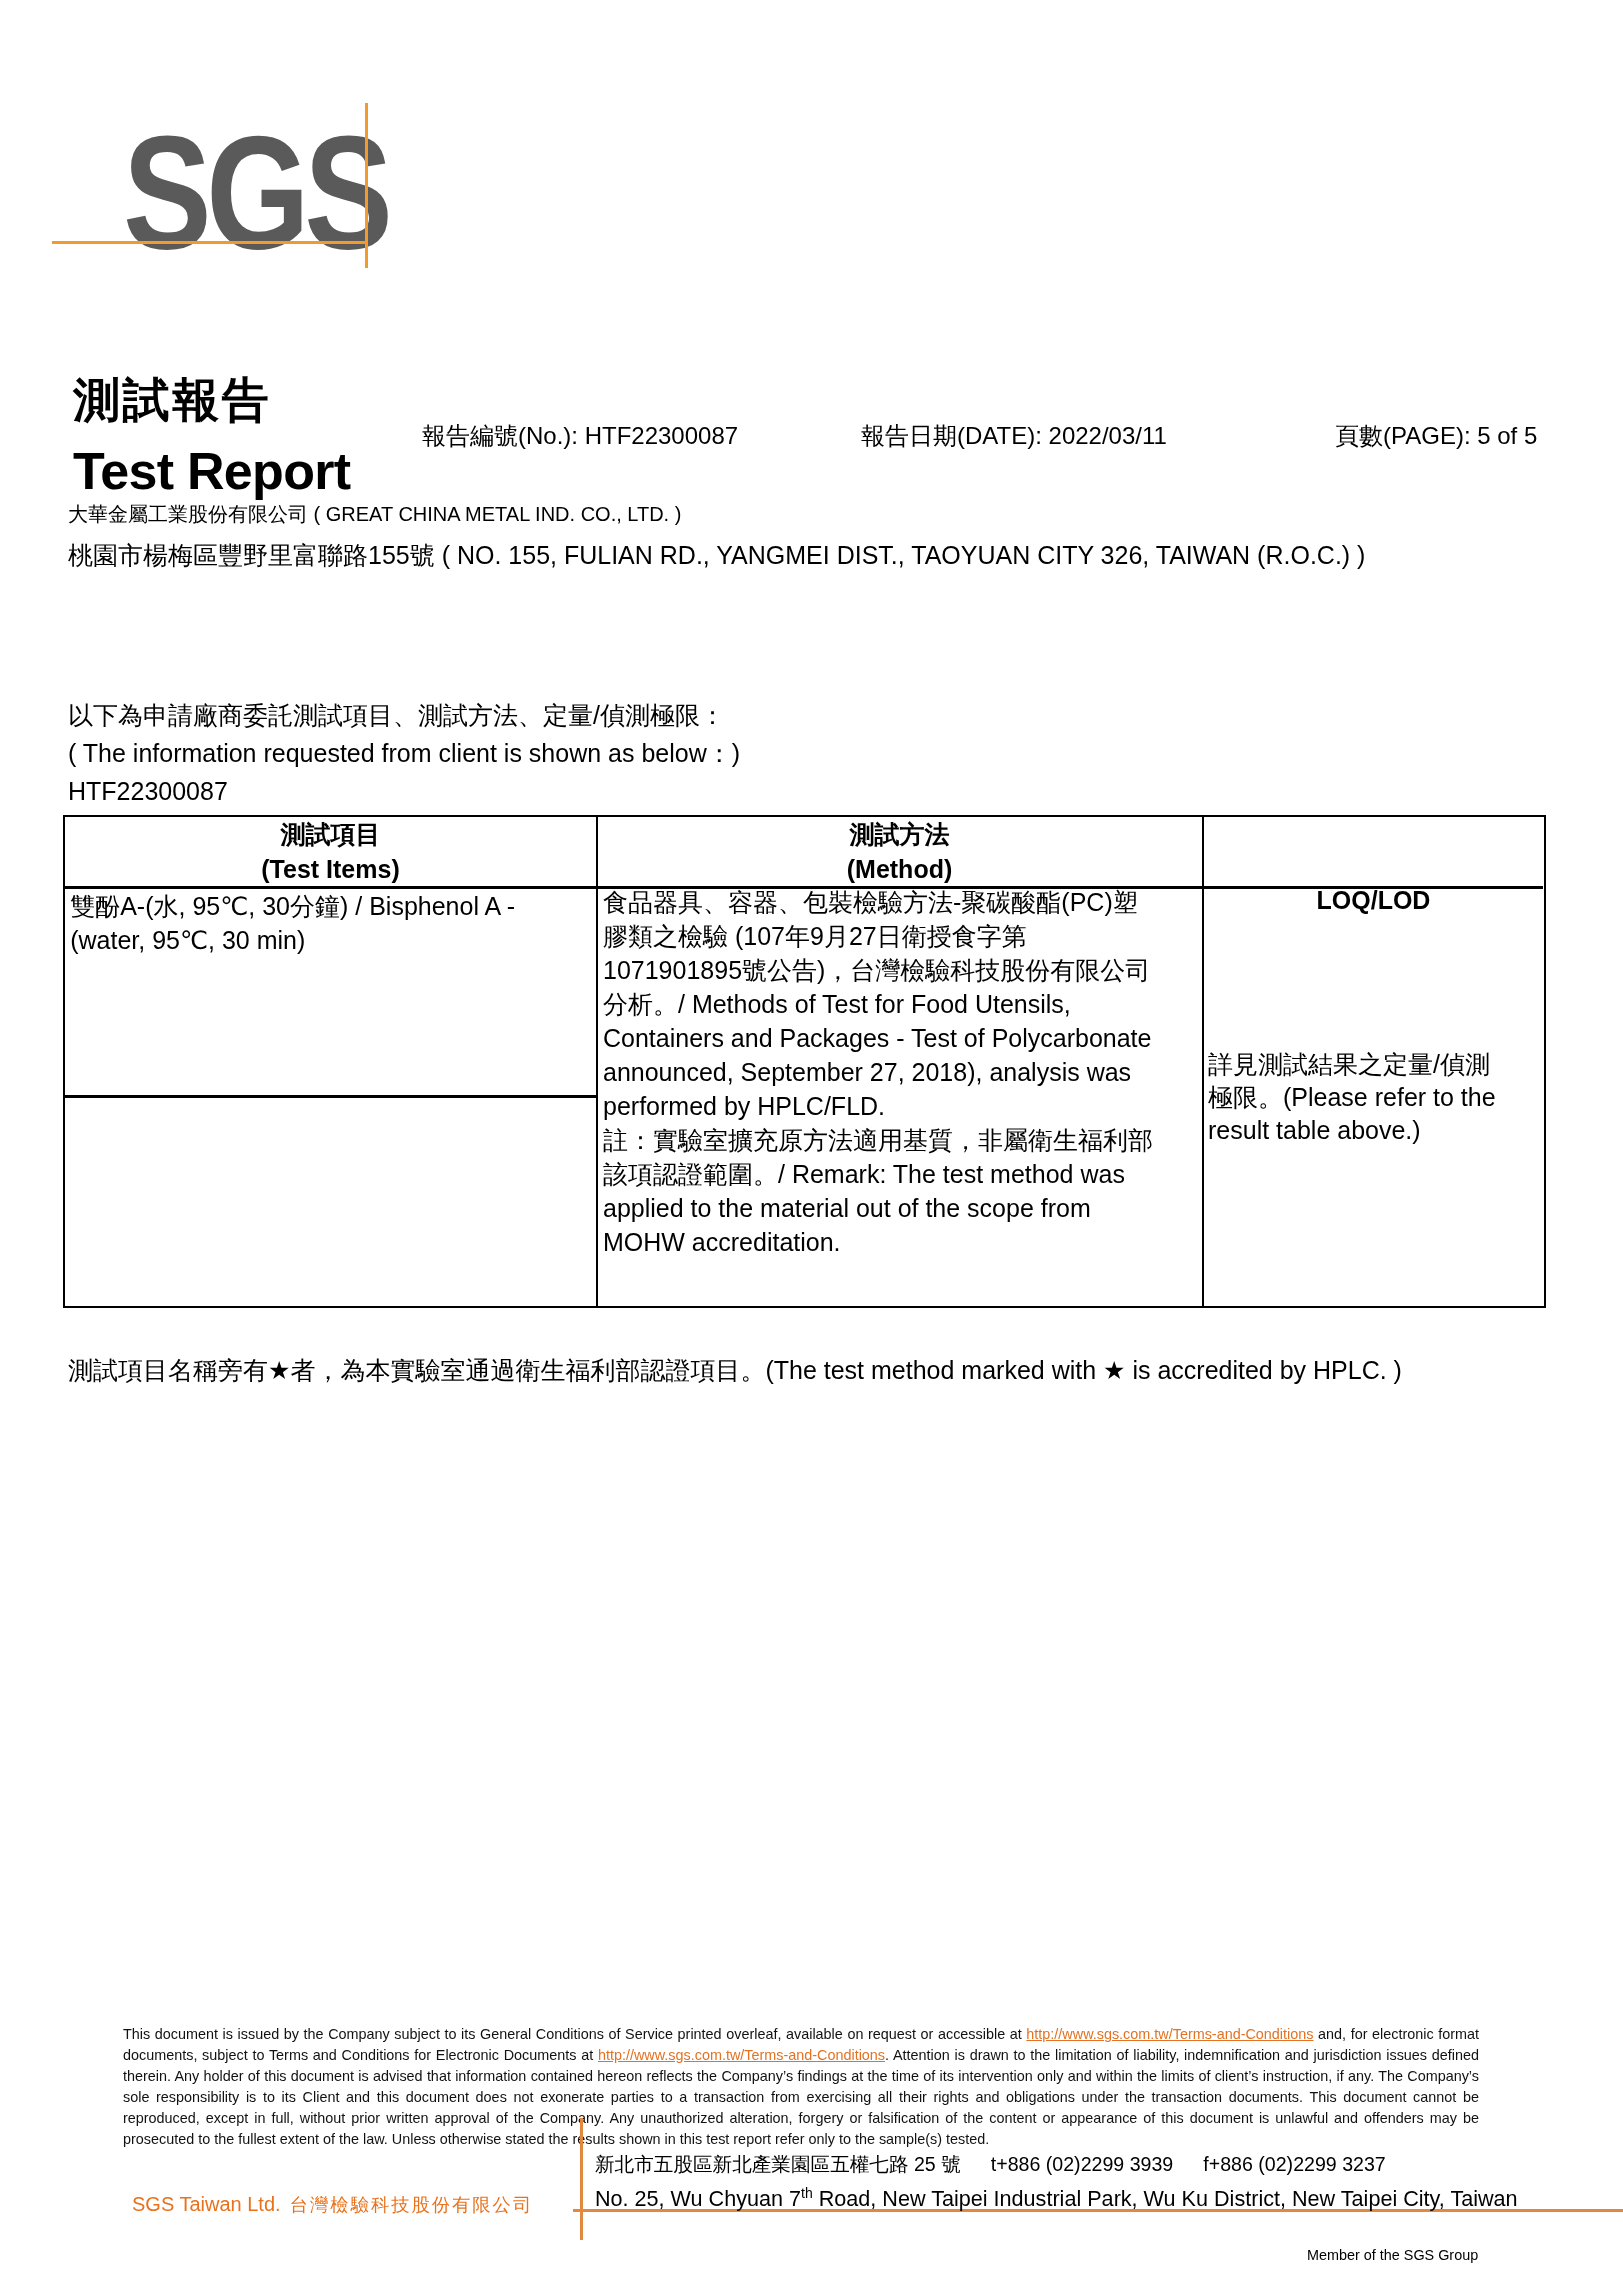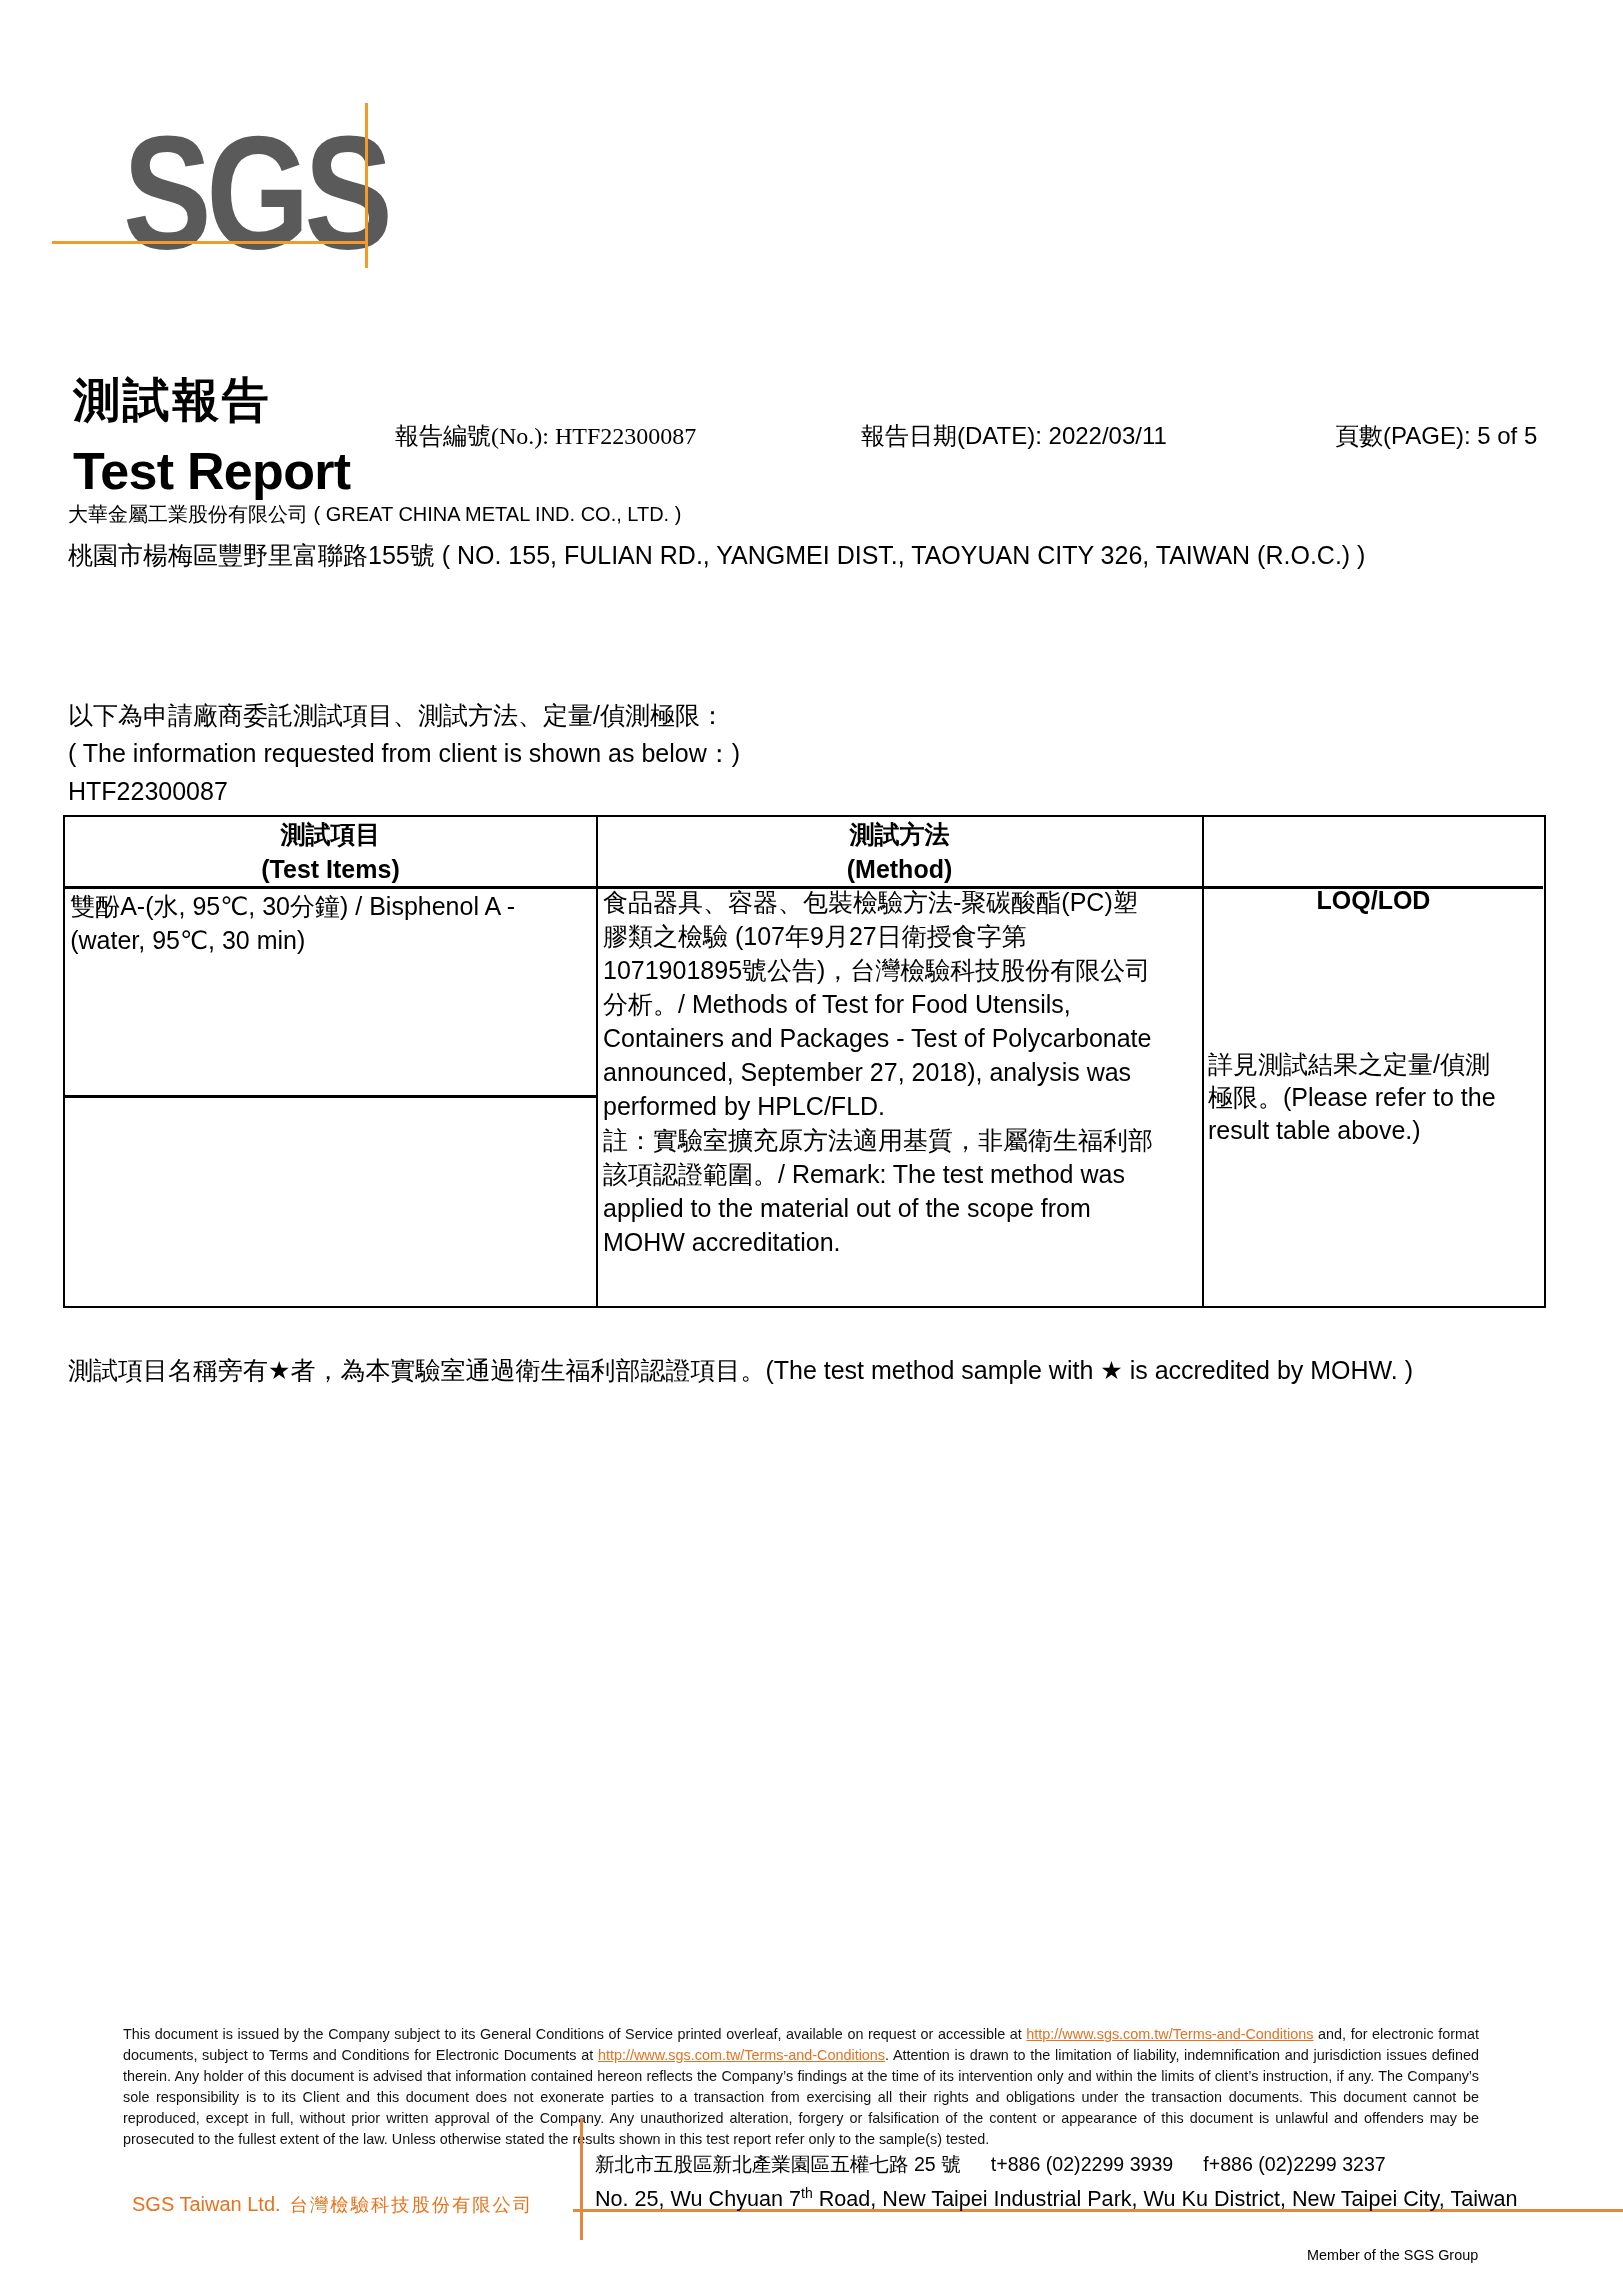--- a/index.html
+++ b/index.html
@@ -17,21 +17,21 @@
       font-size: 162px; line-height: 1; color: #5a5a5a;
       letter-spacing: -6.5px; transform: scaleX(0.82); transform-origin: left top;
     }
     .logo-hline { position: absolute; left: 1.3px; top: 143px; width: 315px; height: 3.3px; background: #f39a2c; }
     .logo-vline { position: absolute; left: 314px; top: 5.2px; width: 3.3px; height: 165px; background: #f39a2c; }
 
     
     .title-zh { left: 73px; top: 376px; font-size: 47px; font-weight: bold; line-height: 1; letter-spacing: 2.6px; }
     .title-en { left: 73px; top: 445px; font-size: 52px; font-weight: bold; line-height: 1; letter-spacing: -0.7px; }
     .meta { top: 424px; font-size: 24px; line-height: 1; }
-    .meta-no { left: 395px; font-family: Liberation Serif, serif; }
+    .meta-no { left: 422px; }
     .meta-date { left: 861px; }
     .meta-page { left: 1335px; }
     .client { left: 68px; top: 504px; font-size: 20px; line-height: 1; }
     .address { left: 68px; top: 543px; font-size: 25px; line-height: 1; }
 
     .intro-zh { left: 68px; top: 703px; font-size: 25px; line-height: 1; }
     .intro-en { left: 68px; top: 741px; font-size: 25px; line-height: 1; }
     .intro-no { left: 68px; top: 779px; font-size: 25px; line-height: 1; }
 
     
@@ -120,21 +120,21 @@
     <div>MOHW accreditation.</div>
   </div>
 
   <div class="td" style="left:1143px; top:231px; line-height:33px; white-space:nowrap;">
     <div>詳見測試結果之定量/偵測</div>
     <div>極限。(Please refer to the</div>
     <div>result table above.)</div>
   </div>
 </div>
 
-<div class="abs note">測試項目名稱旁有★者，為本實驗室通過衛生福利部認證項目。(The test method sample with ★ is accredited by MOHW. )</div>
+<div class="abs note">測試項目名稱旁有★者，為本實驗室通過衛生福利部認證項目。(The test method marked with ★ is accredited by HPLC. )</div>
 
 <div class="abs disclaimer">
   <span>This document is issued by the Company subject to its General Conditions of Service printed overleaf, available on request or accessible at </span><span class="link">http://www.sgs.com.tw/Terms-and-Conditions</span><span> and, for electronic format documents, subject to Terms and Conditions for Electronic Documents at </span><span class="link">http://www.sgs.com.tw/Terms-and-Conditions</span><span>. Attention is drawn to the limitation of liability, indemnification and jurisdiction issues defined therein. Any holder of this document is advised that information contained hereon reflects the Company’s findings at the time of its intervention only and within the limits of client’s instruction, if any. The Company’s sole responsibility is to its Client and this document does not exonerate parties to a transaction from exercising all their rights and obligations under the transaction documents. This document cannot be reproduced, except in full, without prior written approval of the Company. Any unauthorized alteration, forgery or falsification of the content or appearance of this document is unlawful and offenders may be prosecuted to the fullest extent of the law. Unless otherwise stated the results shown in this test report refer only to the sample(s) tested.</span>
 </div>
 
 <div class="abs f-company">
   <span>SGS Taiwan Ltd.</span><span class="zh">台灣檢驗科技股份有限公司</span>
 </div>
 <div class="abs f-vline"></div>
 <div class="abs f-hline"></div>

